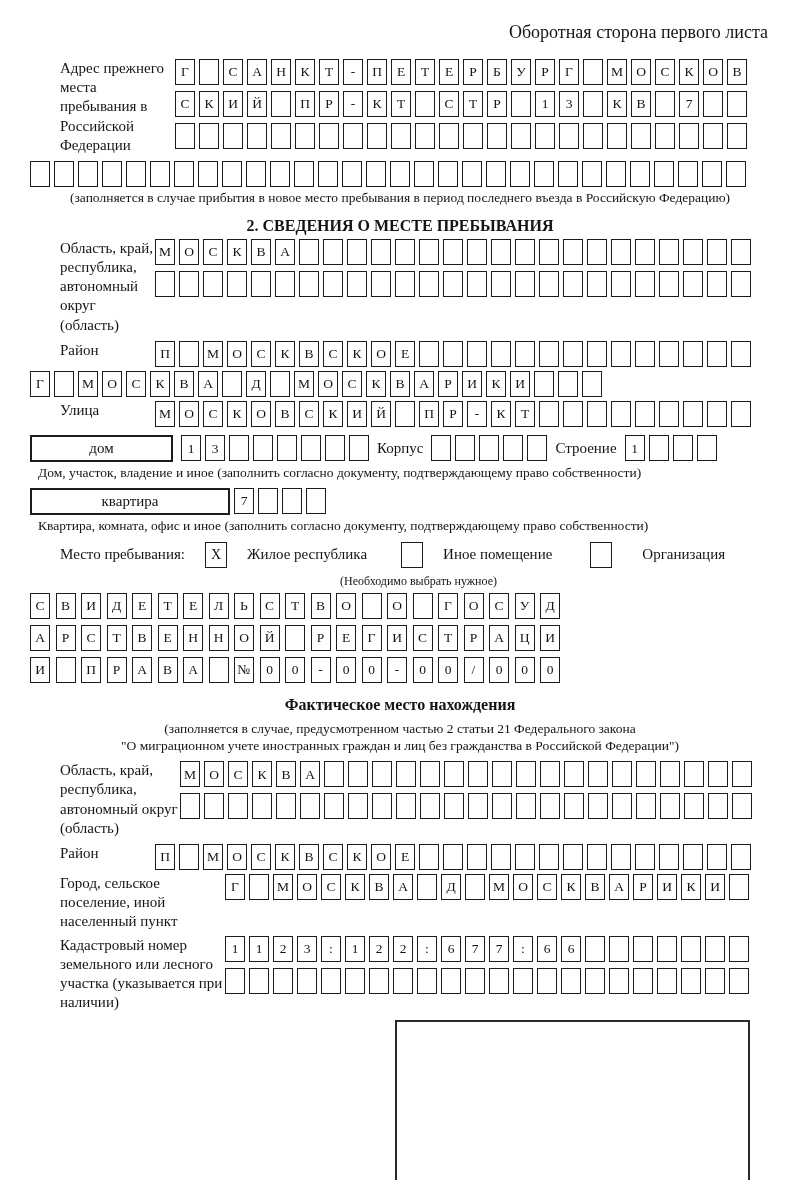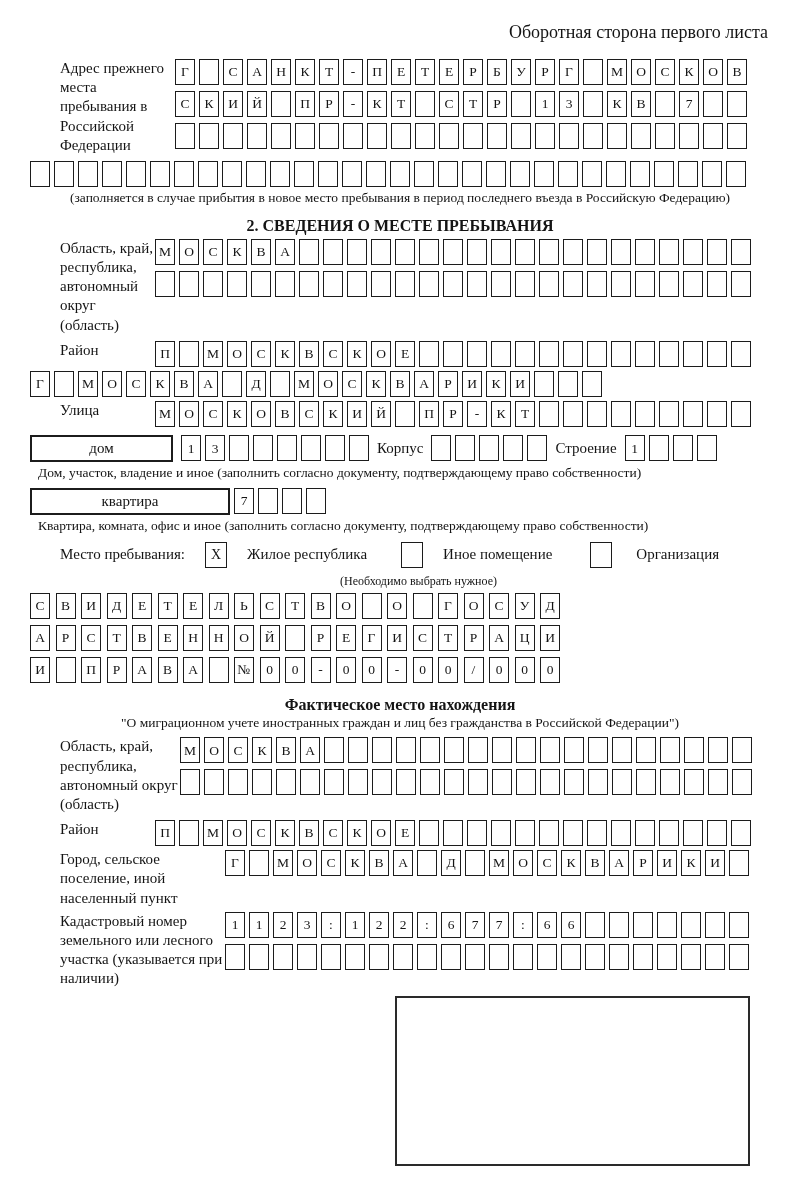--- a/index.html
+++ b/index.html
@@ -348,21 +348,21 @@
   </div>
   <div class="note ind">Квартира, комната, офис и иное (заполнить согласно документу, подтверждающему право собственности)</div>
 
   <div class="stayrow">
     <span>Место пребывания:</span>
     <span class="checkbox">X</span>
     <span>Жилое республика</span>
     <span class="checkbox" style="margin-left:14px;"></span>
     <span>Иное помещение</span>
     <span class="checkbox" style="margin-left:18px;"></span>
-    <span style="margin-left:4px;text-align:right;">Организация</span>
+    <span style="margin-left:10px;text-align:right;">Организация</span>
   </div>
   <div class="staynote">(Необходимо выбрать нужное)</div>
 
   <div class="frow">
     <div class="cellcol">
       <div class="cells wide">
           <span class="cb">С</span>
           <span class="cb">В</span>
           <span class="cb">И</span>
           <span class="cb">Д</span>
@@ -427,20 +427,21 @@
           <span class="cb">0</span>
           <span class="cb">/</span>
           <span class="cb">0</span>
           <span class="cb">0</span>
           <span class="cb">0</span>
         </div>
     </div>
   </div>
 
   <div class="sec-title" style="margin-top:13px;">Фактическое место нахождения</div>
+  <div class="note center" style="margin-top:7px;">(заполняется в случае, предусмотренном частью 2 статьи 21 Федерального закона</div>
   <div class="note center" style="margin-top:1px;">"О миграционном учете иностранных граждан и лиц без гражданства в Российской Федерации")</div>
 
   <div class="frow mt6">
     <div class="flabel w150">Область, край, республика, автономный округ (область)</div>
     <div class="cellcol">
       <div class="cells">
           <span class="cb">М</span>
           <span class="cb">О</span>
           <span class="cb">С</span>
           <span class="cb">К</span>

